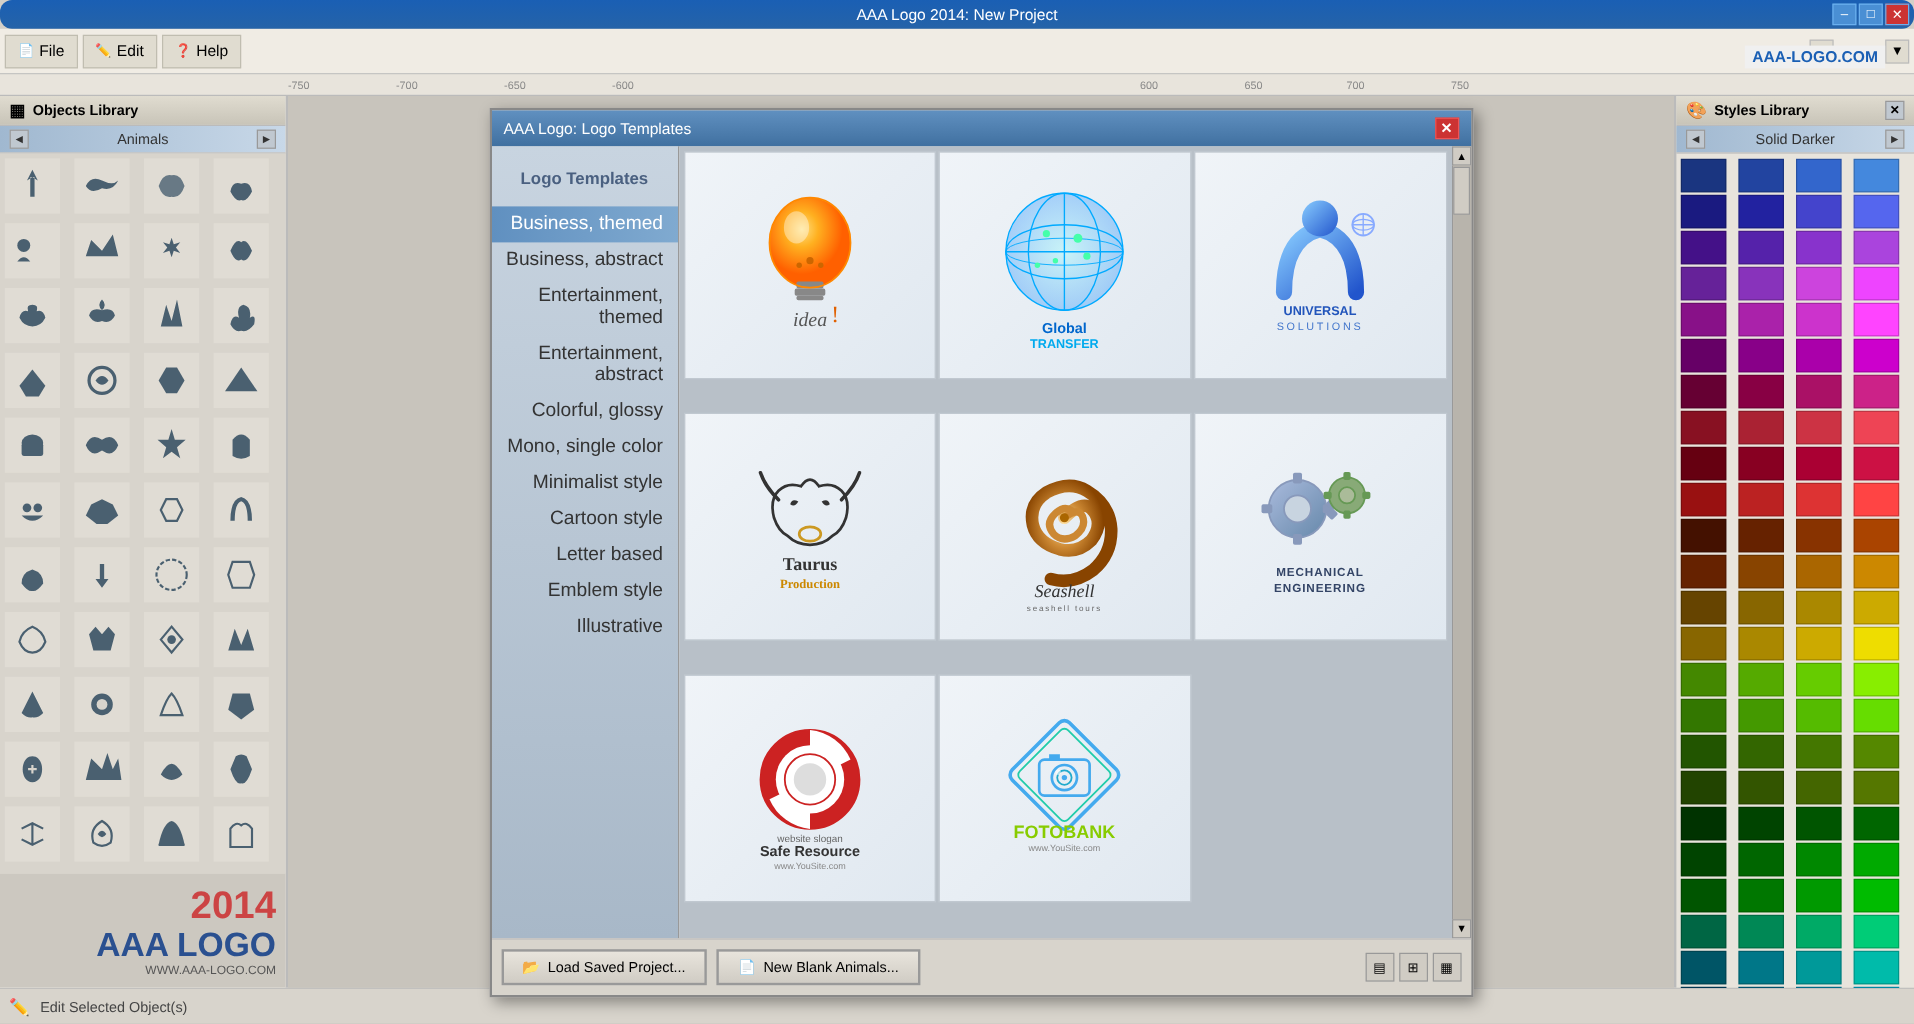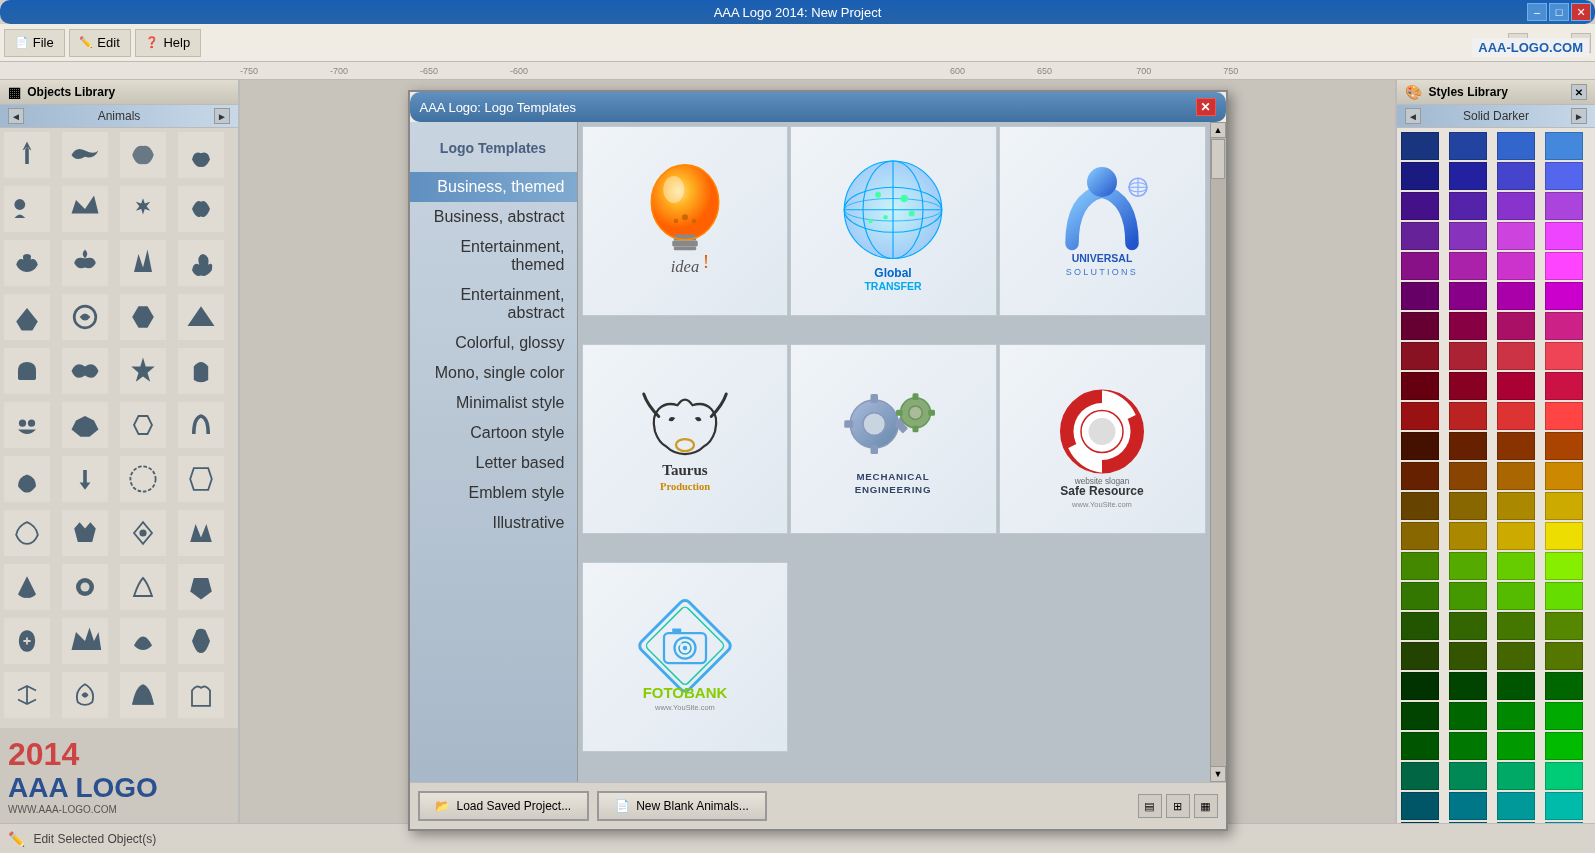--- a/index.html
+++ b/index.html
@@ -140,21 +140,21 @@
       background: #e0dcd4;
       display: flex; align-items: center; justify-content: center;
       cursor: pointer;
       border: 1px solid transparent;
     }
     .object-item svg { width: 36px; height: 36px; fill: #4a6070; }
 
     
     .logo-brand {
       padding: 8px;
-      text-align: left;
+      text-align: right;
       background: #ccc8c0;
     }
     .logo-brand-text {
       font-size: 28px;
       font-weight: bold;
       color: #2a5090;
       line-height: 1.1;
     }
     .logo-brand-year {
       font-size: 32px;
@@ -195,38 +195,37 @@
       flex-direction: column;
     }
     .modal-title-bar {
       background: linear-gradient(to bottom, #6090c0, #4070a0);
       color: white;
       padding: 6px 10px;
       font-size: 13px;
       display: flex;
       align-items: center;
       justify-content: space-between;
-      border-radius: 10px;
     }
     .modal-close-btn {
       width: 20px; height: 18px;
       background: #cc3333;
       border: 1px solid #ee5555;
       color: white;
       cursor: pointer;
       display: flex; align-items: center; justify-content: center;
       font-size: 12px;
       font-weight: bold;
     }
     .modal-body {
       display: flex;
       height: 660px;
     }
     .modal-sidebar {
-      width: 168px;
+      width: 156px;
       background: linear-gradient(to bottom, #c8d4e0, #a8b8c8);
       border-right: 1px solid #999;
       padding: 10px 0;
     }
     .modal-sidebar-title {
       text-align: center;
       font-size: 14px;
       font-weight: bold;
       color: #4a6080;
       padding: 8px;
@@ -390,33 +389,33 @@
   </div>
   <div class="menu-item">
     <span style="font-size:11px;">❓</span>
     <span>Help</span>
   </div>
   <div class="zoom-control">
     <div class="zoom-btn">▲</div>
     <span style="padding:0 4px; font-size:12px;">100%</span>
     <div class="zoom-btn">▼</div>
   </div>
-  <div style="position:absolute; right:6px; top:38px; font-size:13px; font-weight:bold; color:#1a5fb4; background:#f0f0f0; padding:2px 6px;">
+  <div style="position:absolute; right:24px; top:38px; font-size:13px; font-weight:bold; color:#1a5fb4; background:#f0f0f0; padding:2px 6px;">
     <span>AAA-LOGO.COM</span>
   </div>
 </div>
 
 <div class="ruler-bar">
   <span style="margin-left:0px; color:#888;">-750</span>
   <span style="margin-left:50px; color:#888;">-700</span>
   <span style="margin-left:50px; color:#888;">-650</span>
   <span style="margin-left:50px; color:#888;">-600</span>
   <span style="margin-left:400px; color:#888;">600</span>
   <span style="margin-left:50px; color:#888;">650</span>
-  <span style="margin-left:62px; color:#888;">700</span>
+  <span style="margin-left:48px; color:#888;">700</span>
   <span style="margin-left:50px; color:#888;">750</span>
 </div>
 
 <div class="main-layout">
 
   <div class="left-panel">
     <div class="panel-header">
       <span style="font-size:14px;">▦</span>
       <span>Objects Library</span>
     </div>
@@ -805,20 +804,39 @@
                     <ellipse cx="100" cy="108" rx="12" ry="8" fill="none" stroke="#cc9922" stroke-width="3"></ellipse>
 
                     <path d="M78 75 Q80 68 87 72 Q83 79 78 75Z" fill="#333"></path>
                     <path d="M122 75 Q120 68 113 72 Q117 79 122 75Z" fill="#333"></path>
                     <text x="100" y="148" text-anchor="middle" font-size="20" font-weight="bold" fill="#333" font-family="Georgia">Taurus</text>
                     <text x="100" y="168" text-anchor="middle" font-size="14" font-weight="bold" fill="#cc8800" font-family="Georgia">Production</text>
                   </svg>
                 </div>
               </div>
 
+              <div class="logo-card">
+                <div class="logo-card-inner">
+                  <svg viewBox="0 0 200 200" width="150" height="150">
+                    <defs>
+                      <radialGradient id="shellGrad" cx="40%" cy="40%">
+                        <stop offset="0%" stop-color="#ffe0a0"></stop>
+                        <stop offset="50%" stop-color="#cc8833"></stop>
+                        <stop offset="100%" stop-color="#884400"></stop>
+                      </radialGradient>
+                    </defs>
+
+                    <path d="M100 90 Q120 70 130 80 Q145 95 130 115 Q115 130 95 125 Q70 118 65 98 Q60 75 80 62 Q105 48 125 60 Q150 75 152 102 Q153 130 132 148 Q110 165 85 158" fill="none" stroke="url(#shellGrad)" stroke-width="14" stroke-linecap="round"></path>
+                    <path d="M100 90 Q115 78 120 88 Q125 100 112 110 Q98 118 88 108 Q78 96 90 85 Q100 76 108 82" fill="none" stroke="#cc8833" stroke-width="8" stroke-linecap="round"></path>
+                    <circle cx="100" cy="90" r="5" fill="#aa6600"></circle>
+                    <text x="100" y="178" text-anchor="middle" font-size="20" font-style="italic" fill="#333" font-family="Georgia">Seashell</text>
+                    <text x="100" y="193" text-anchor="middle" font-size="9" fill="#666" font-family="Arial" letter-spacing="2">seashell tours</text>
+                  </svg>
+                </div>
+              </div>
 
               <div class="logo-card">
                 <div class="logo-card-inner">
                   <svg viewBox="0 0 200 200" width="150" height="150">
                     <defs>
                       <linearGradient id="gearGrad1" x1="0%" y1="0%" x2="100%" y2="100%">
                         <stop offset="0%" stop-color="#aabbdd"></stop>
                         <stop offset="100%" stop-color="#6688aa"></stop>
                       </linearGradient>
                     </defs>

